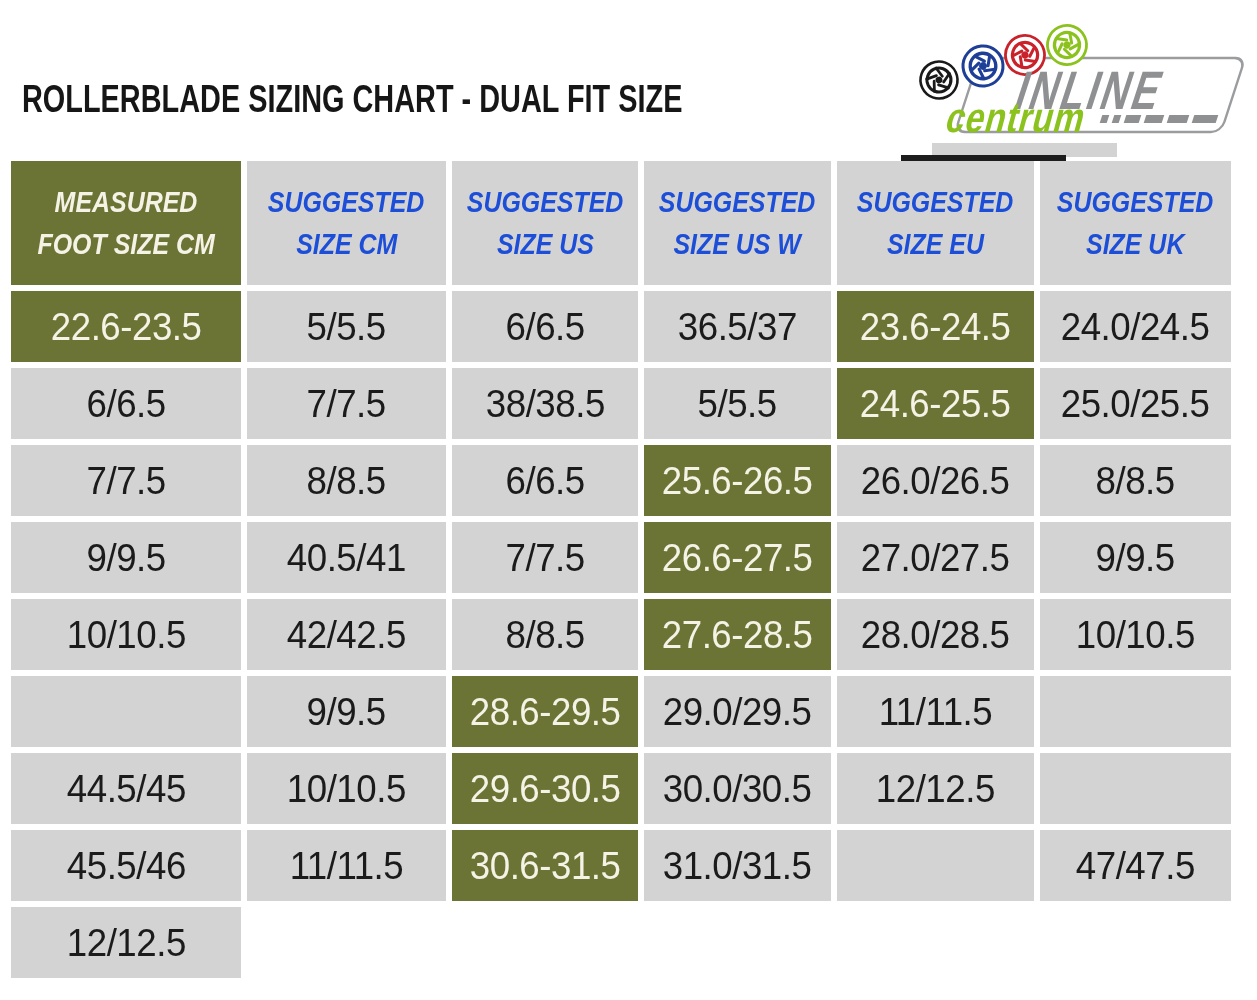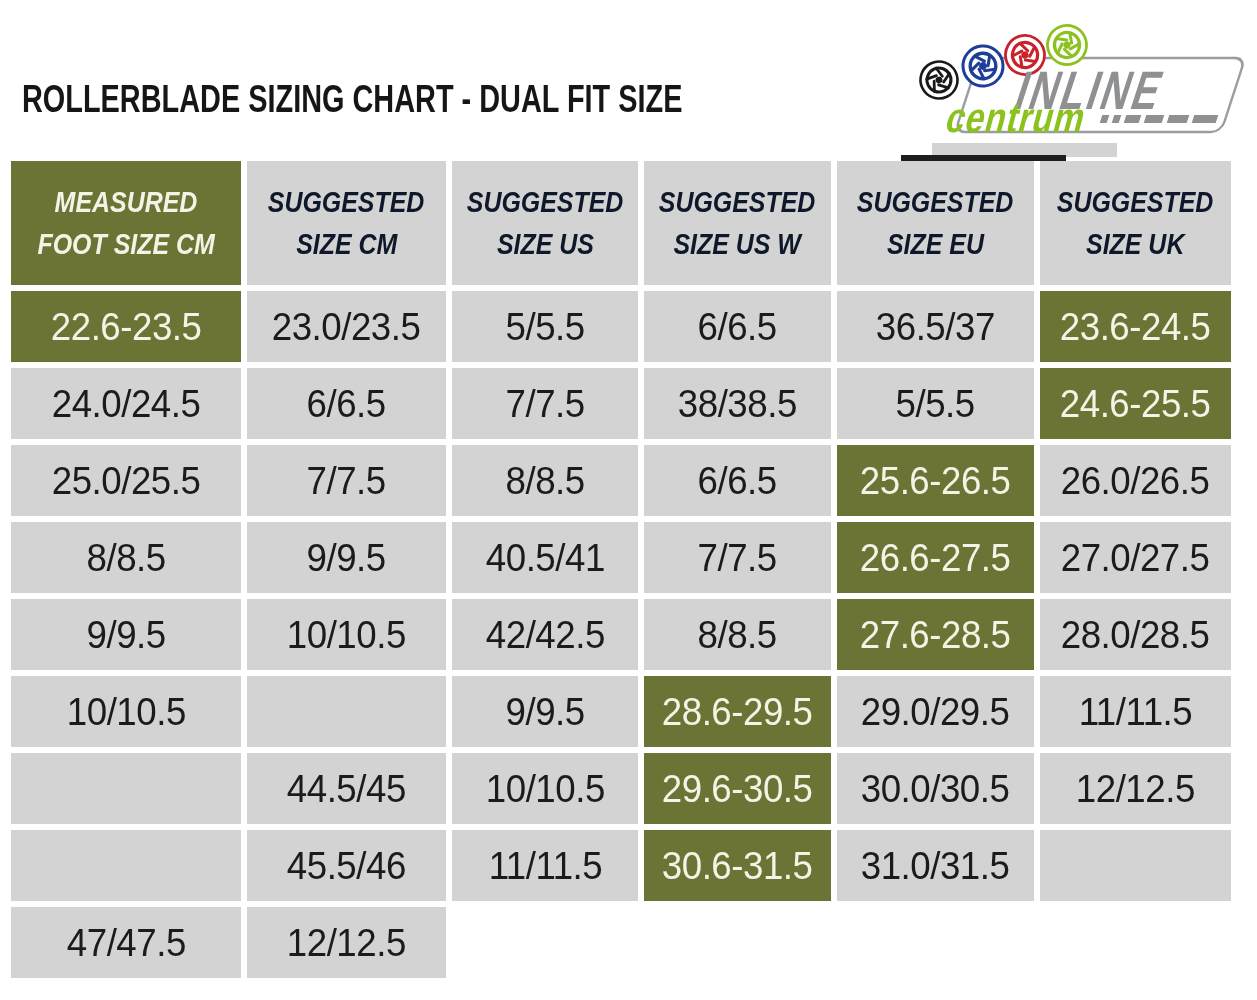--- a/index.html
+++ b/index.html
@@ -39,21 +39,21 @@
   .bar-artifact{position:absolute;left:901px;top:155px;width:165px;height:6px;background:#1d1d1d;}
   
   .sizing-table{
     position:absolute;left:11px;top:161px;
     display:grid;
     grid-template-columns:230px 199px 186px 187px 197px 191px;
     grid-template-rows:124px repeat(9,71px);
     gap:6px;
   }
   .th{
-    background:#D3D3D3;color:#0f172a;
+    background:#D3D3D3;color:#1d4ed8;
     display:flex;flex-direction:column;align-items:center;justify-content:center;
     font-style:italic;font-weight:bold;font-size:29px;line-height:1.45;
     text-align:center;
   }
   .th span{display:inline-block;transform:scaleX(0.86);white-space:nowrap;}
   .th.first{background:#6B7434;color:#F5F2E6;}
   .td{
     background:#D3D3D3;color:#1B1B1B;
     display:flex;align-items:center;justify-content:center;
     font-size:39px;font-weight:normal;
@@ -137,23 +137,20 @@
   </div>
   <div class="th">
     <span>SUGGESTED</span>
     <span>SIZE UK</span>
   </div>
 
   <div class="td first">
       <span>22.6-23.5</span>
     </div>
   <div class="td">
-      <span>23.0/23.5</span>
-    </div>
-  <div class="td">
       <span>5/5.5</span>
     </div>
   <div class="td">
       <span>6/6.5</span>
     </div>
   <div class="td">
       <span>36.5/37</span>
     </div>
 
   <div class="td first">

